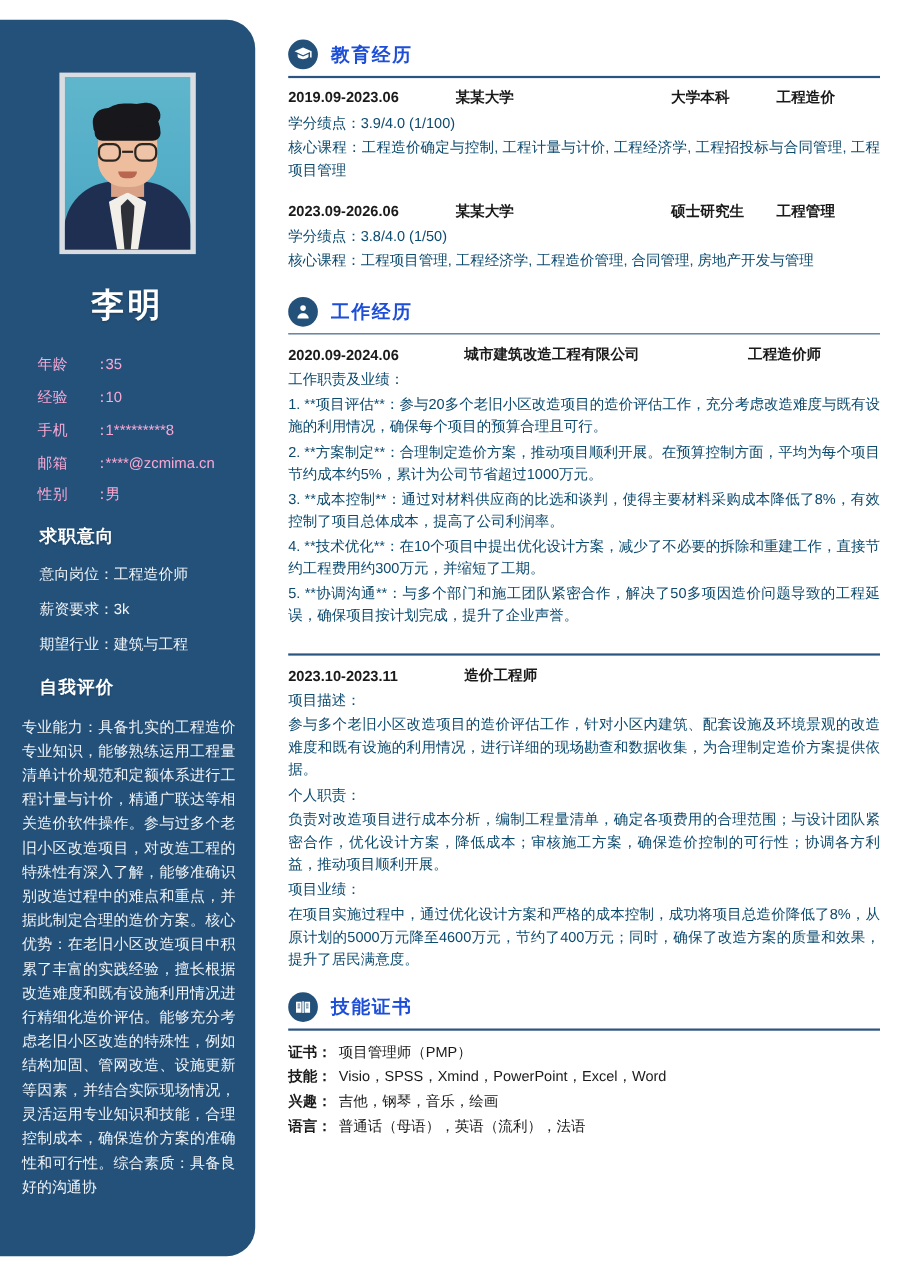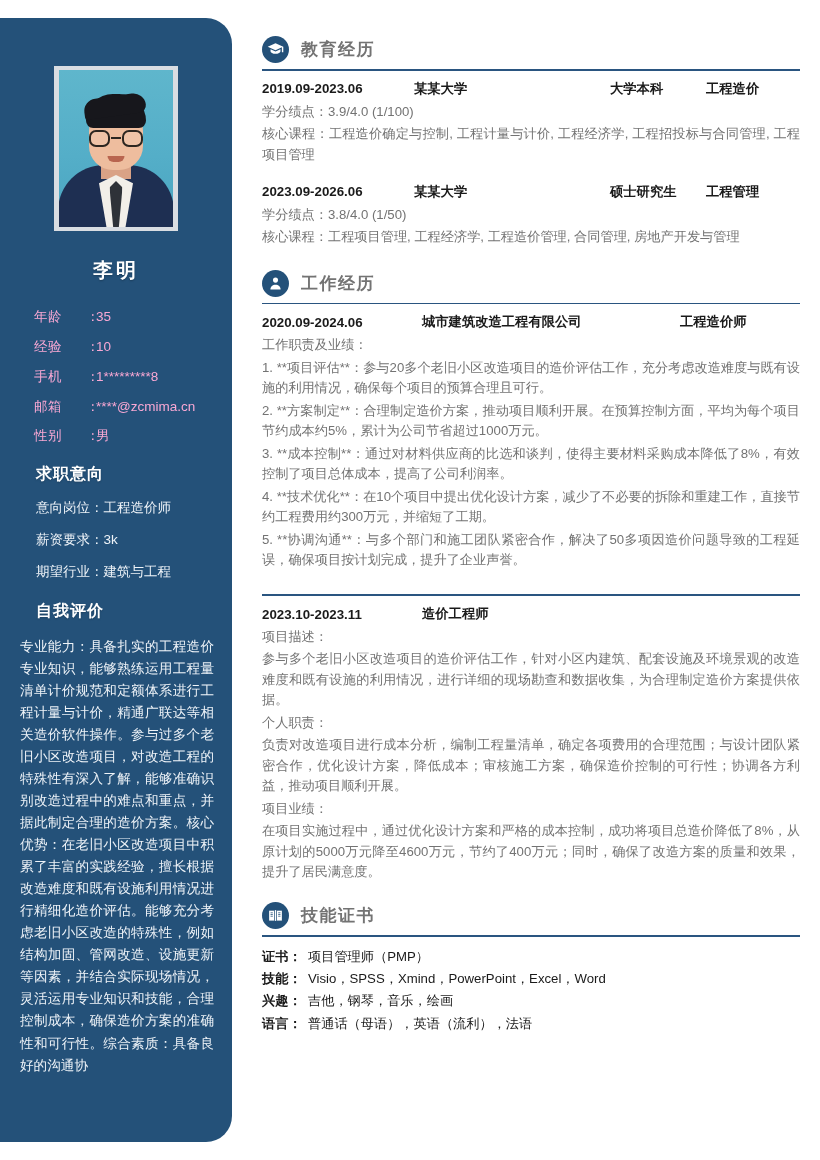--- a/index.html
+++ b/index.html
@@ -110,21 +110,21 @@
   .ph-mouth {
     position: absolute; left: 50%; top: 86px;
     transform: translateX(-50%);
     width: 17px; height: 6px;
     background: #b9654f;
     border-radius: 0 0 9px 9px;
   }
 
   .name {
     text-align: center;
-    font-size: 20px;
+    font-size: 30px;
     font-weight: bold;
     letter-spacing: 3px;
     margin-top: 26px;
     color: #ffffff;
     text-shadow: 0 1px 2px rgba(0,0,0,.25);
   }
 
   .info-list { margin-top: 26px; padding-left: 16px; }
   .info-row {
     display: flex;
@@ -175,21 +175,21 @@
   .sec-icon {
     width: 27px; height: 27px; flex: none;
     border-radius: 50%;
     background: #245179;
     display: flex; align-items: center; justify-content: center;
   }
   .sec-icon svg { display: block; }
   .sec-title {
     font-size: 17px;
     font-weight: bold;
-    color: #737373;
+    color: #1d4ed8;
     letter-spacing: 1.5px;
   }
   .sec-rule {
     height: 1.6px;
     background: #2a5580;
     margin: 4px 0 9px 0;
   }
 
   .entry { margin-bottom: 4px; }
   .entry-head {
@@ -209,21 +209,21 @@
   .entry-head.work .c2 { width: 258px; }
   .entry-head.work .c3 { flex: 1; width: auto; }
 
   .entry-head.proj .c1 { width: 160px; }
   .entry-head.proj .c2 { width: 260px; }
   .entry-head.proj .c3 { flex: 1; width: auto; }
 
   .line {
     font-size: 13.2px;
     line-height: 1.55;
-    color: #737373;
+    color: #0c4a6e;
     text-align: justify;
   }
   .blk { margin-bottom: 2px; }
   .gap-md { height: 14px; }
   .gap-lg { height: 18px; }
 
   .skill-row {
     font-size: 13.2px;
     line-height: 1.68;
     color: #1a1a1a;

